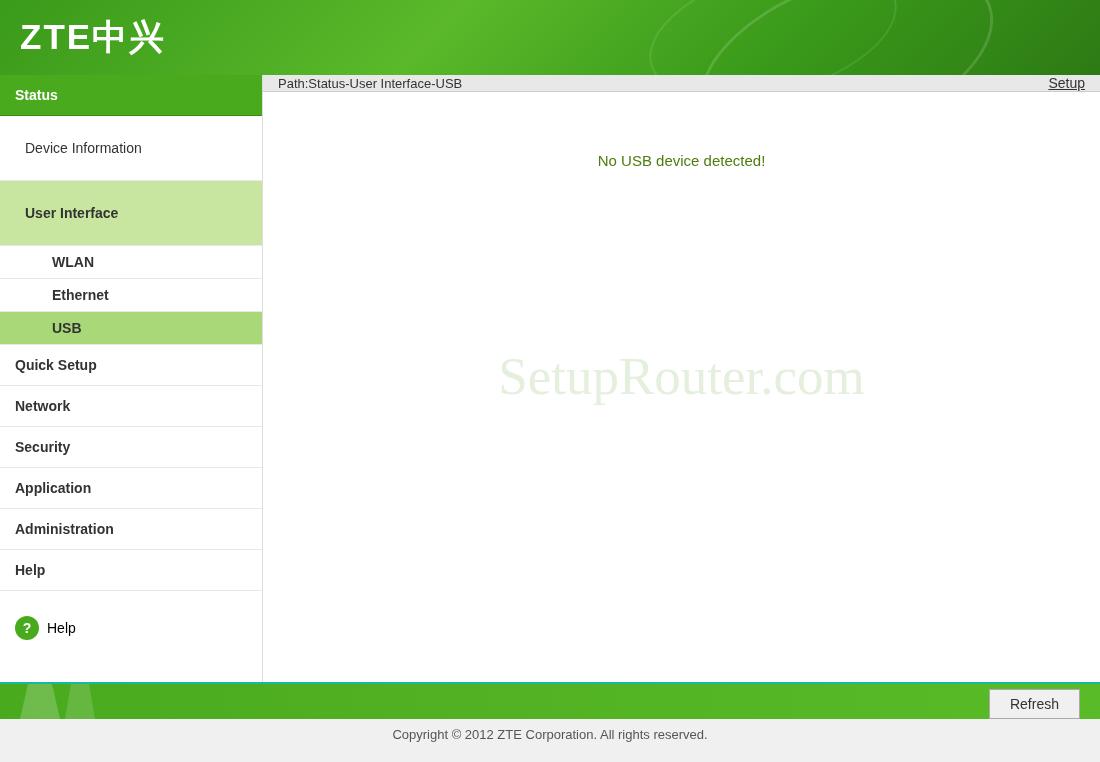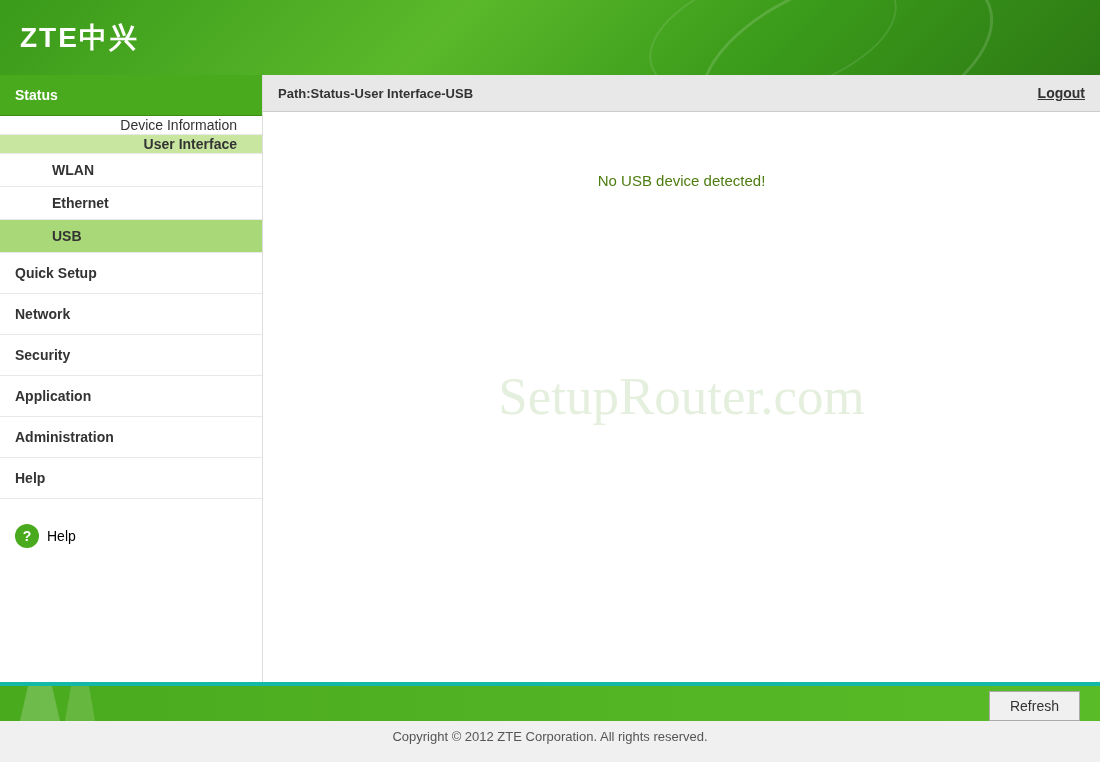--- a/index.html
+++ b/index.html
@@ -29,21 +29,21 @@
       content: '';
       position: absolute;
       top: -30px; right: 200px;
       width: 250px; height: 120px;
       border: 2px solid rgba(255,255,255,0.1);
       border-radius: 50%;
       transform: rotate(-15deg);
     }
     .logo-text {
       color: white;
-      font-size: 28px;
+      font-size: 35px;
       font-weight: bold;
       letter-spacing: 2px;
     }
     .product-name {
       color: white;
       font-size: 32px;
       font-weight: bold;
       letter-spacing: 2px;
     }
 
@@ -65,24 +65,23 @@
       padding: 10px 15px;
       cursor: pointer;
       border-bottom: 1px solid #e8e8e8;
     }
     .sidebar-item.top-level {
       font-weight: bold;
       color: #333;
       padding: 12px 15px;
     }
     .sidebar-item.sub-level {
-      padding: 1px 25px;
+      padding: 24px 25px;
       color: #333;
       font-weight: normal;
-      text-align: right;
     }
     .sidebar-item.sub-level-2 {
       padding: 8px 52px;
       color: #333;
       font-weight: bold;
     }
     .sidebar-item.active-sub {
       background: #c8e6a0;
       color: #333;
       font-weight: bold;
@@ -117,26 +116,25 @@
     }
 
     
     #content {
       flex: 1;
       background: white;
       position: relative;
     }
     .path-bar {
       background: #e8e8e8;
-      padding: 10px 15px;
+      padding: 0 15px;
       display: flex;
       justify-content: space-between;
       align-items: center;
       border-bottom: 1px solid #ccc;
-      font-weight: bold;
     }
     .path-text { color: #333; font-size: 13px; }
     .logout-link { color: #333; text-decoration: underline; cursor: pointer; }
 
     .content-body {
       padding: 30px;
       display: flex;
       align-items: flex-start;
       justify-content: center;
       padding-top: 60px;
@@ -160,21 +158,21 @@
       color: #4d7c0f;
       font-size: 15px;
       position: relative;
       z-index: 1;
     }
 
     
     #footer {
       height: 80px;
       background: #f0f0f0;
-      border-top: 4px solid #14b8a6;
+      border-top: 2px solid #14b8a6;
       position: relative;
     }
     .footer-green-bar {
       height: 35px;
       background: linear-gradient(to right, #4aaa1e, #5abb28);
       display: flex;
       align-items: center;
       padding-left: 20px;
     }
     .footer-decoration {
@@ -256,21 +254,21 @@
     </div>
     <div class="help-section">
       <div class="help-icon">?</div>
       <span>Help</span>
     </div>
   </div>
 
   <div id="content">
     <div class="path-bar">
       <span class="path-text">Path:Status-User Interface-USB</span>
-      <a class="logout-link">Logout</a>
+      <a class="logout-link">Setup</a>
     </div>
     <div class="content-body">
       <div class="watermark">SetupRouter.com</div>
       <div class="usb-message">No USB device detected!</div>
     </div>
   </div>
 </div>
 
 <div id="footer">
   <div class="footer-green-bar">

